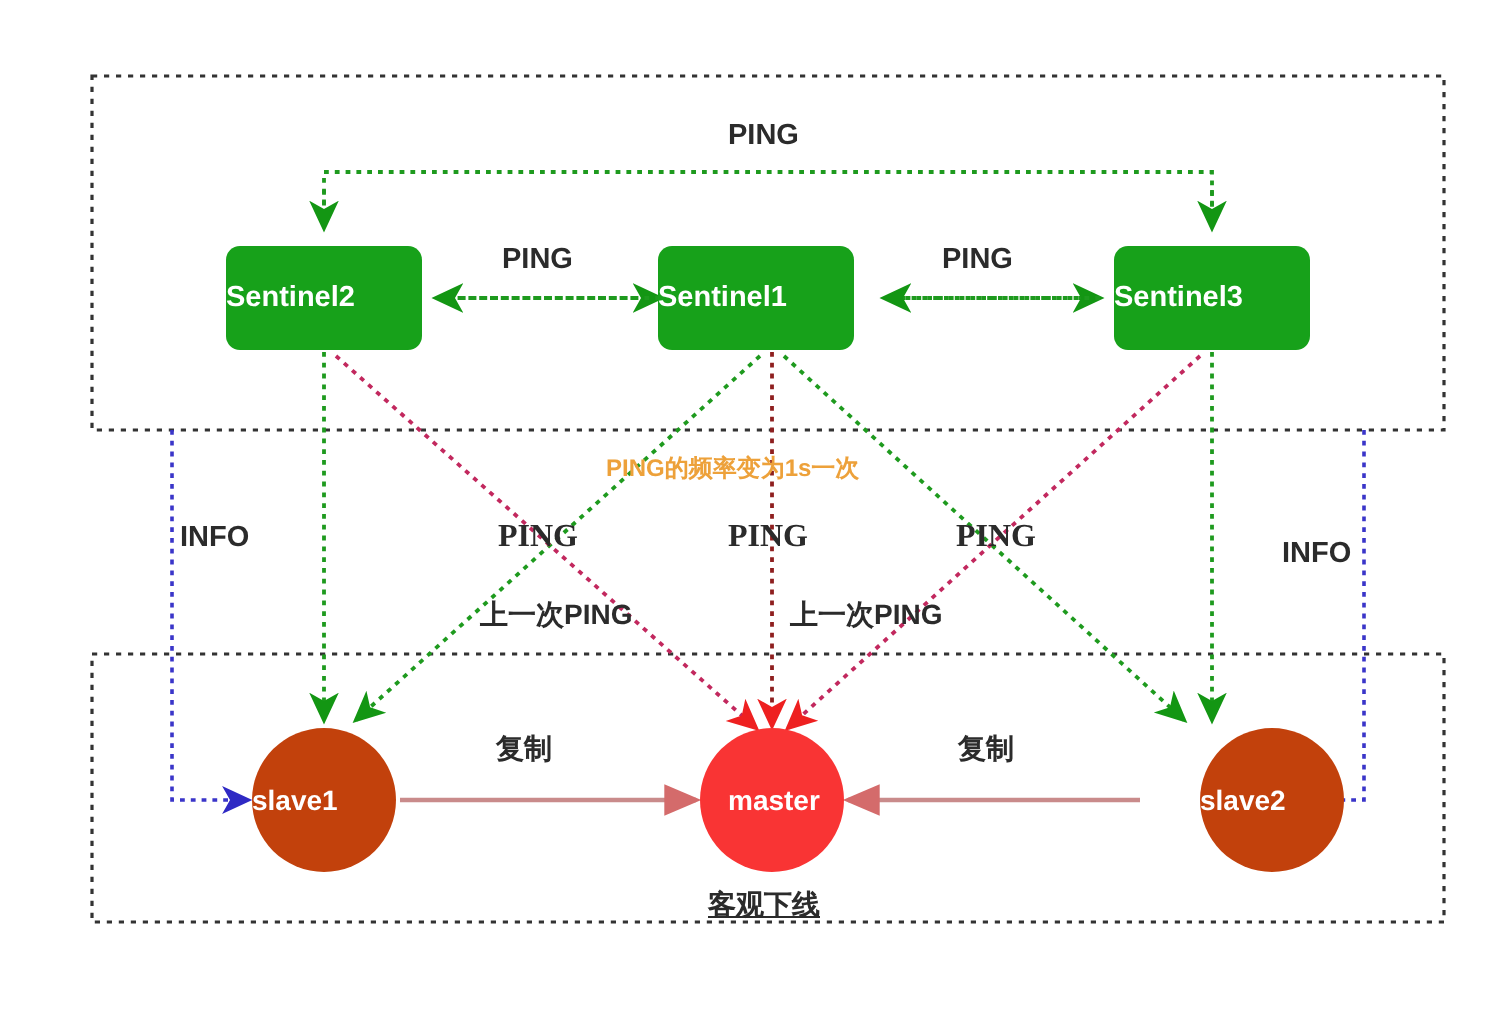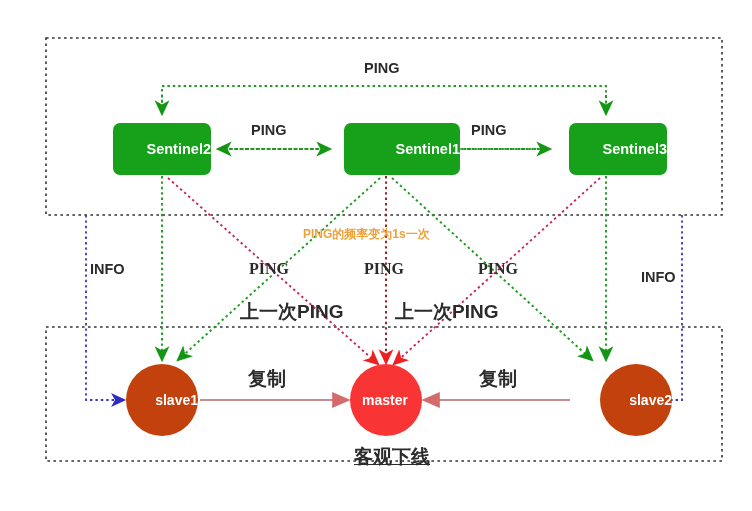--- a/index.html
+++ b/index.html
@@ -1,29 +1,29 @@
 <!DOCTYPE html>
 <html><head>
 <meta charset="utf-8">
 <style>
   html,body{margin:0;padding:0;background:#ffffff;}
   body{width:752px;height:511px;font-family:"Liberation Sans","DejaVu Sans",sans-serif;}
   #stage{position:relative;width:752px;height:511px;overflow:hidden;background:#fff;}
   svg#layer{position:absolute;left:0;top:0;width:752px;height:511px;}
 
-  .node{position:absolute;display:flex;align-items:center;justify-content:flex-end;
+  .node{position:absolute;display:flex;align-items:center;justify-content:flex-start;
         color:#ffffff;font-weight:bold;text-align:center;line-height:1.15;}
   .sentinel{width:98px;height:52px;border-radius:7px;background:#17a11a;font-size:14.5px;}
   .circle{border-radius:50%;font-size:14px;}
   .slave{width:72px;height:72px;background:#c2410c;}
   .master{width:72px;height:72px;background:#f93434;padding:0 14px;box-sizing:border-box;}
 
   .lbl{position:absolute;font-weight:bold;color:#2b2b2b;white-space:nowrap;text-align:right;}
   .lbl-ping{font-size:14.5px;}
-  .lbl-cn{font-size:19px;}
+  .lbl-cn{font-size:14px;}
   .lbl-freq{font-size:12px;color:#eda13a;font-weight:bold;}
   .lbl-serif{font-family:"Liberation Serif","DejaVu Serif",serif;font-size:16px;font-weight:bold;}
 </style>
 </head>
 <body>
 
 <div id="stage">
 
   <svg id="layer" viewBox="0 0 752 511">
     <defs>
@@ -69,24 +69,24 @@
 
     <path d="M682,215 L682,400 L646,400" fill="none" stroke="#3a35c9" stroke-width="1.8" stroke-dasharray="2.4 3" marker-end="url(#ah-blue)"></path>
 
     <path d="M200,400 L348,400" stroke="#c98b8b" stroke-width="2.2" fill="none" marker-end="url(#ah-rep)"></path>
     <path d="M570,400 L424,400" stroke="#c98b8b" stroke-width="2.2" fill="none" marker-end="url(#ah-rep)"></path>
   </svg>
 
   <div class="node sentinel" style="left:113px;top:123px;">
     <span>Sentinel2</span>
   </div>
-  <div class="node sentinel" style="left:344px;top:123px;padding-left:18px;">
+  <div class="node sentinel" style="left:329px;top:123px;">
     <span>Sentinel1</span>
   </div>
-  <div class="node sentinel" style="left:557px;top:123px;margin-left:12px;">
+  <div class="node sentinel" style="left:557px;top:123px;">
     <span>Sentinel3</span>
   </div>
 
   <div class="node circle slave" style="left:126px;top:364px;">
     <span>slave1</span>
   </div>
   <div class="node circle master" style="left:350px;top:364px;">
     <span>master</span>
   </div>
   <div class="node circle slave" style="left:600px;top:364px;">

